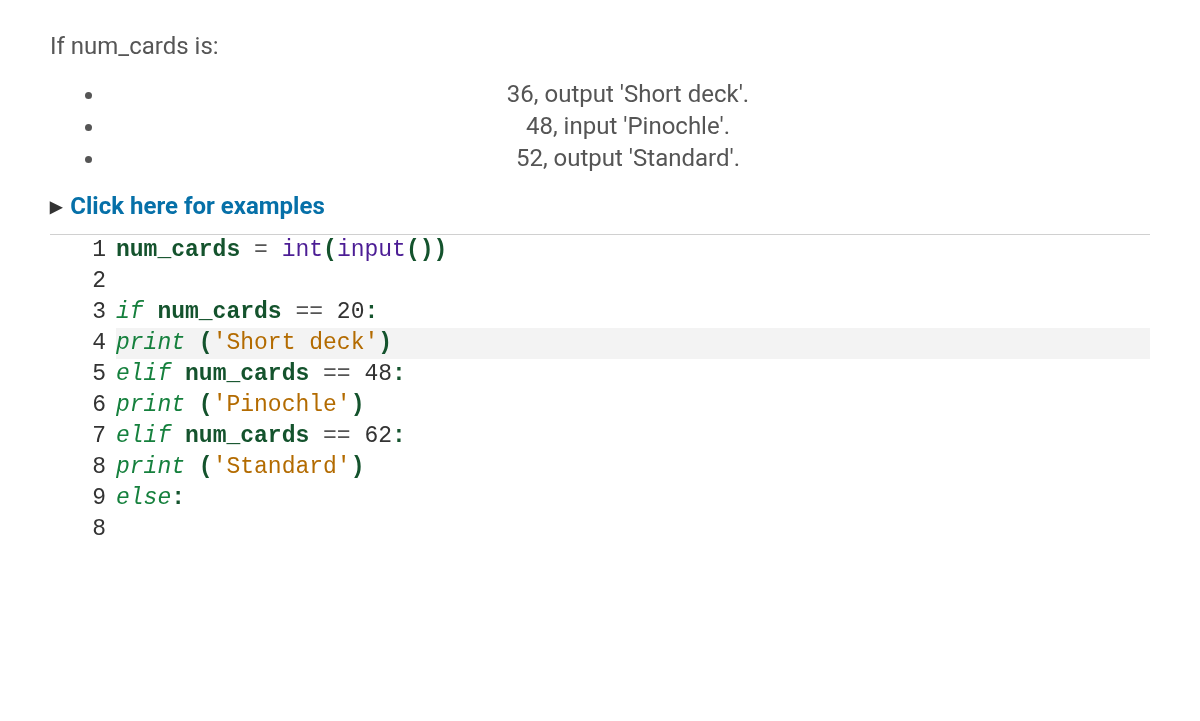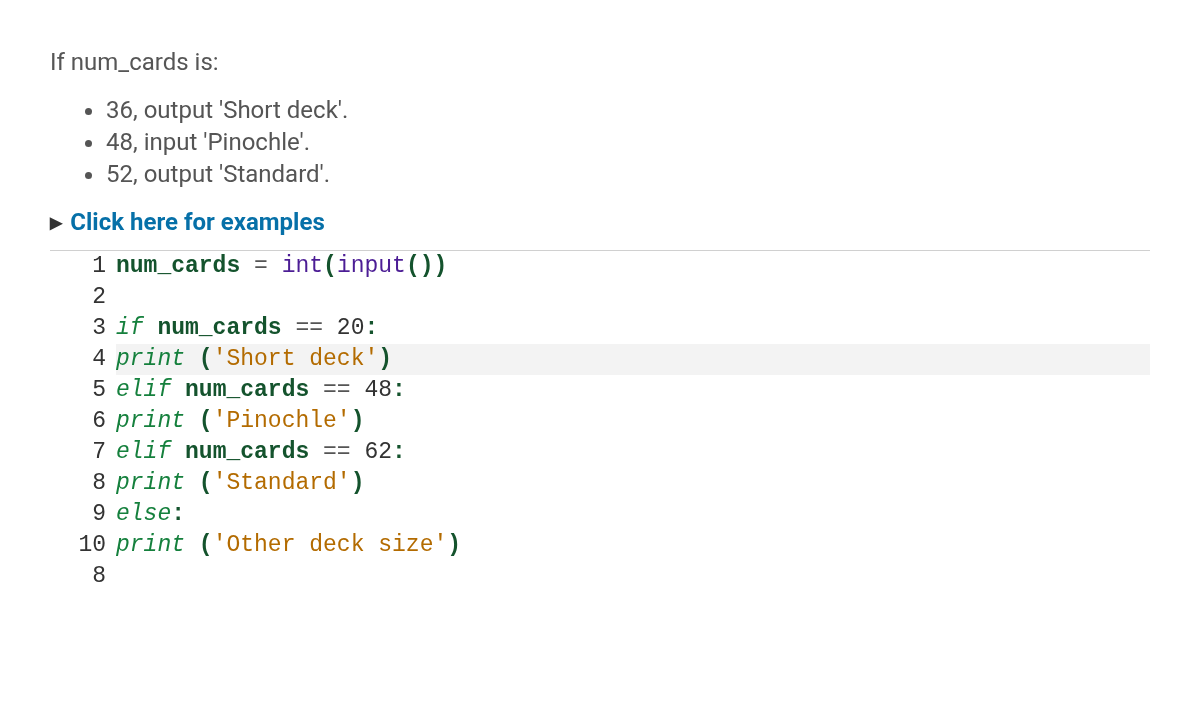--- a/index.html
+++ b/index.html
@@ -3,35 +3,35 @@
 <meta charset="utf-8">
 <style>
   body {
     margin: 0;
     padding: 0;
     font-family: -apple-system, BlinkMacSystemFont, "Segoe UI", Roboto, Helvetica, Arial, sans-serif;
     color: #444;
     background: #fff;
   }
   .page {
-    padding: 12px 50px 0 50px;
-    margin-top: 36px;
+    padding: 32px 50px 0 50px;
   }
   .intro {
     font-size: 24px;
     color: #565656;
   }
   ul.conditions {
     margin: 20px 0 20px 0;
     padding-left: 56px;
     font-size: 24px;
     color: #555;
   }
   ul.conditions li {
     margin-bottom: 4px;
+    text-align: center;
   }
   .otherwise {
     font-size: 24px;
     color: #565656;
     margin-top: 18px;
     margin-bottom: 18px;
   }
   .examples-link {
     display: inline-flex;
     align-items: center;
@@ -130,22 +130,18 @@
       </div>
       <div class="code-line">
         <div class="gutter">8</div>
         <div class="code"><span class="t-kw">print</span><span class="t-plain"> (</span><span class="t-str">'Standard'</span><span class="t-plain">)</span></div>
       </div>
       <div class="code-line">
         <div class="gutter">9</div>
         <div class="code"><span class="t-kw">else</span><span class="t-plain">:</span></div>
       </div>
       <div class="code-line">
-        <div class="gutter">10</div>
-        <div class="code"><span class="t-kw">print</span><span class="t-plain"> (</span><span class="t-str">'Other deck size'</span><span class="t-plain">)</span></div>
-      </div>
-      <div class="code-line">
         <div class="gutter">8</div>
         <div class="code"><span class="t-plain"></span></div>
       </div>
     </div>
 
 </div>
 
 </body></html>

